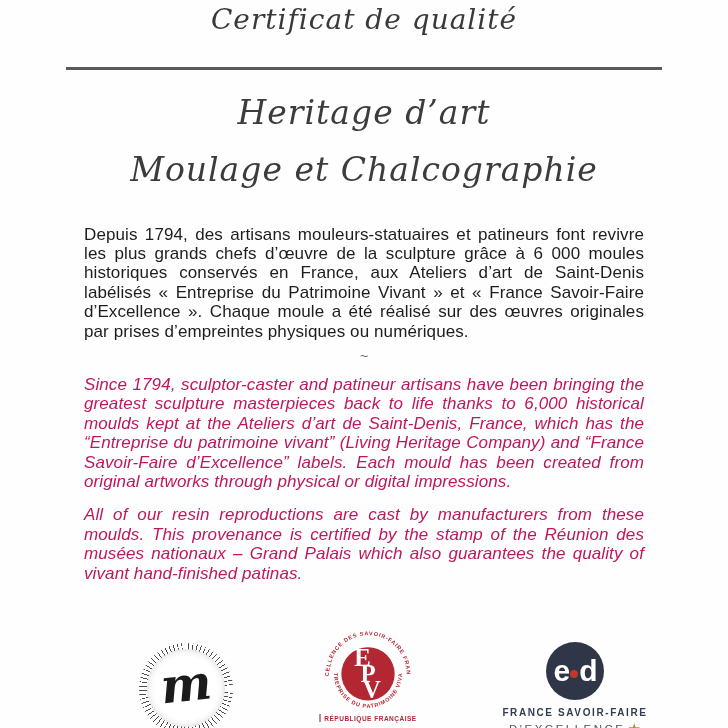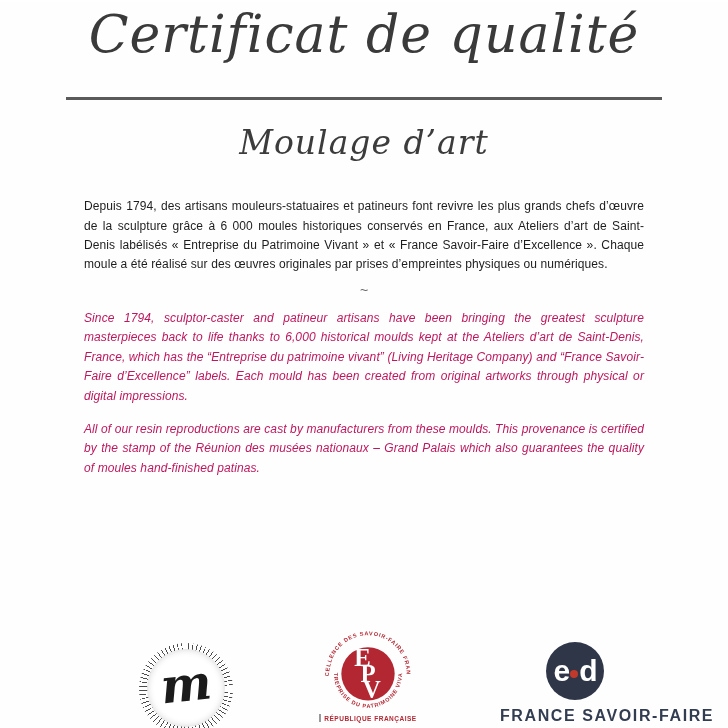--- a/index.html
+++ b/index.html
@@ -16,21 +16,21 @@
     width: 728px;
     height: 728px;
     background: #fefefe;
   }
   .title {
     margin: 2px 0 0;
     text-align: center;
     font-family: "DejaVu Serif", serif;
     font-style: italic;
     font-weight: 400;
-    font-size: 52px;
+    font-size: 28px;
     line-height: 1.25;
     color: #3a3a3a;
     letter-spacing: 1px;
   }
   .rule {
     width: 596px;
     margin: 30px auto 0;
     border-top: 3px solid #5a5a5a;
     height: 0;
   }
@@ -42,21 +42,21 @@
     font-weight: 400;
     color: #3c3c3c;
     letter-spacing: 1px;
   }
   .subtitle.line1 { margin-top: 22px; font-size: 33px; line-height: 1.25; }
   .subtitle.line2 { margin-top: 16px; font-size: 33px; line-height: 1.25; }
   .body-text {
     margin: 0 84px;
     text-align: justify;
     color: #1d1d1d;
-    font-size: 12px;
+    font-size: 17px;
     line-height: 19.4px;
     letter-spacing: 0.1px;
   }
   .fr1 { margin-top: 34px; }
   .fr2 { margin-top: 14px; }
   .tilde {
     margin: 6px 0;
     text-align: center;
     color: #666;
     font-size: 14px;
@@ -143,21 +143,21 @@
     letter-spacing: -1px;
   }
   .eud-dot {
     display: inline-block; width: 8px; height: 8px; border-radius: 50%;
     background: #c0392b; margin: 6px 1px 0;
   }
   .eud-line1 {
     margin-top: 7px;
     color: #333d52;
     font-weight: bold;
-    font-size: 16px;
+    font-size: 10px;
     letter-spacing: 1.6px;
     white-space: nowrap;
   }
   .eud-line2 {
     margin-top: 2px;
     color: #4a5568;
     font-size: 11.5px;
     letter-spacing: 2.5px;
     white-space: nowrap;
     display: flex; align-items: center; justify-content: center; gap: 2px;
@@ -166,28 +166,29 @@
 </style>
 </head>
 <body>
 
 <div class="page">
 
   <h1 class="title">Certificat de qualité</h1>
 
   <div class="rule"></div>
 
-  <h2 class="subtitle line1">Moulage d’art</h2>
+  <h2 class="subtitle line1">Heritage d’art</h2>
+  <h2 class="subtitle line2">Moulage et Chalcographie</h2>
 
   <p class="body-text fr1">Depuis 1794, des artisans mouleurs-statuaires et patineurs font revivre les plus grands chefs d’œuvre de la sculpture grâce à 6 000 moules historiques conservés en France, aux Ateliers d’art de Saint-Denis labélisés « Entreprise du Patrimoine Vivant » et « France Savoir-Faire d’Excellence ». Chaque moule a été réalisé sur des œuvres originales par prises d’empreintes physiques ou numériques.</p>
 
   <div class="tilde">~</div>
 
   <p class="body-text en en1">Since 1794, sculptor-caster and patineur artisans have been bringing the greatest sculpture masterpieces back to life thanks to 6,000 historical moulds kept at the Ateliers d’art de Saint-Denis, France, which has the “Entreprise du patrimoine vivant” (Living Heritage Company) and “France Savoir-Faire d’Excellence” labels. Each mould has been created from original artworks through physical or digital impressions.</p>
-  <p class="body-text en en2">All of our resin reproductions are cast by manufacturers from these moulds. This provenance is certified by the stamp of the Réunion des musées nationaux – Grand Palais which also guarantees the quality of moules hand-finished patinas.</p>
+  <p class="body-text en en2">All of our resin reproductions are cast by manufacturers from these moulds. This provenance is certified by the stamp of the Réunion des musées nationaux – Grand Palais which also guarantees the quality of vivant hand-finished patinas.</p>
 
   <div class="logos">
 
     <div class="rmn">
       <div class="rmn-rays"></div>
       <div class="rmn-disc">
         <span class="rmn-m">m</span>
       </div>
     </div>
 

